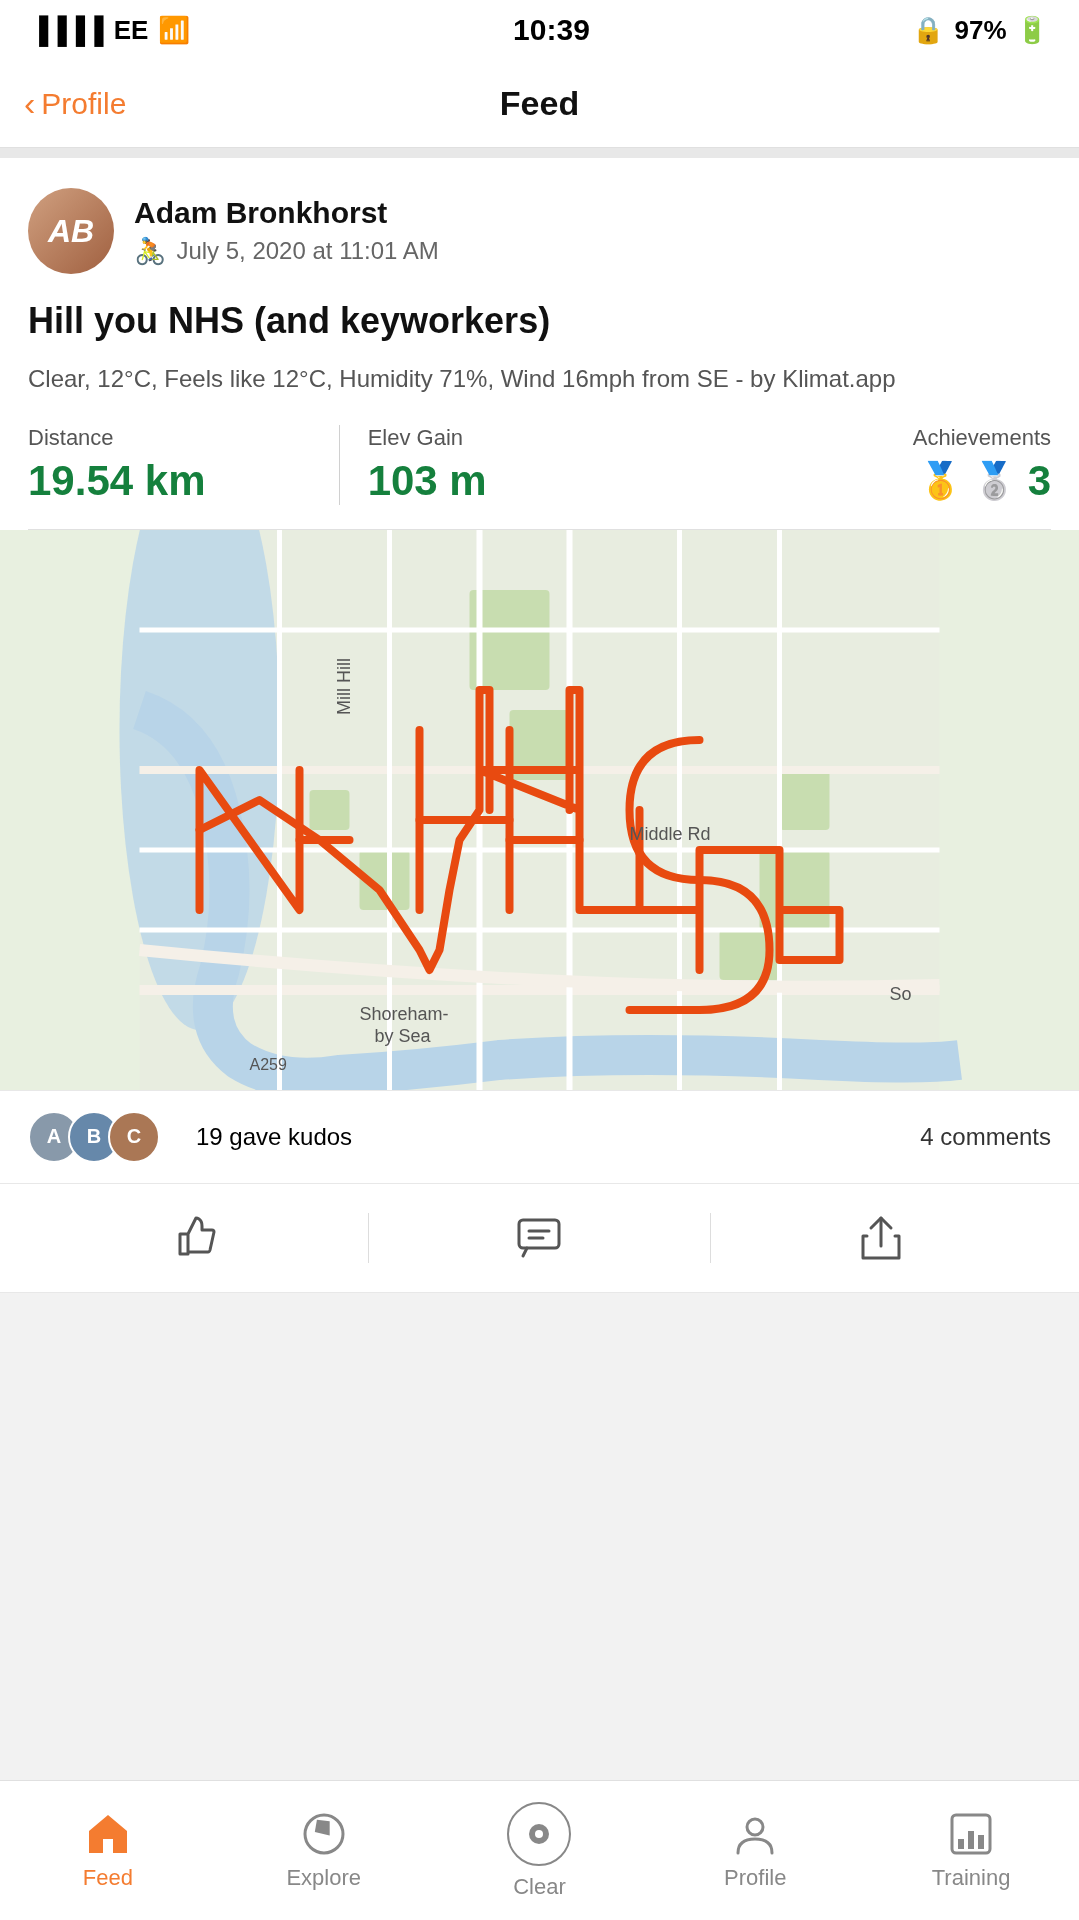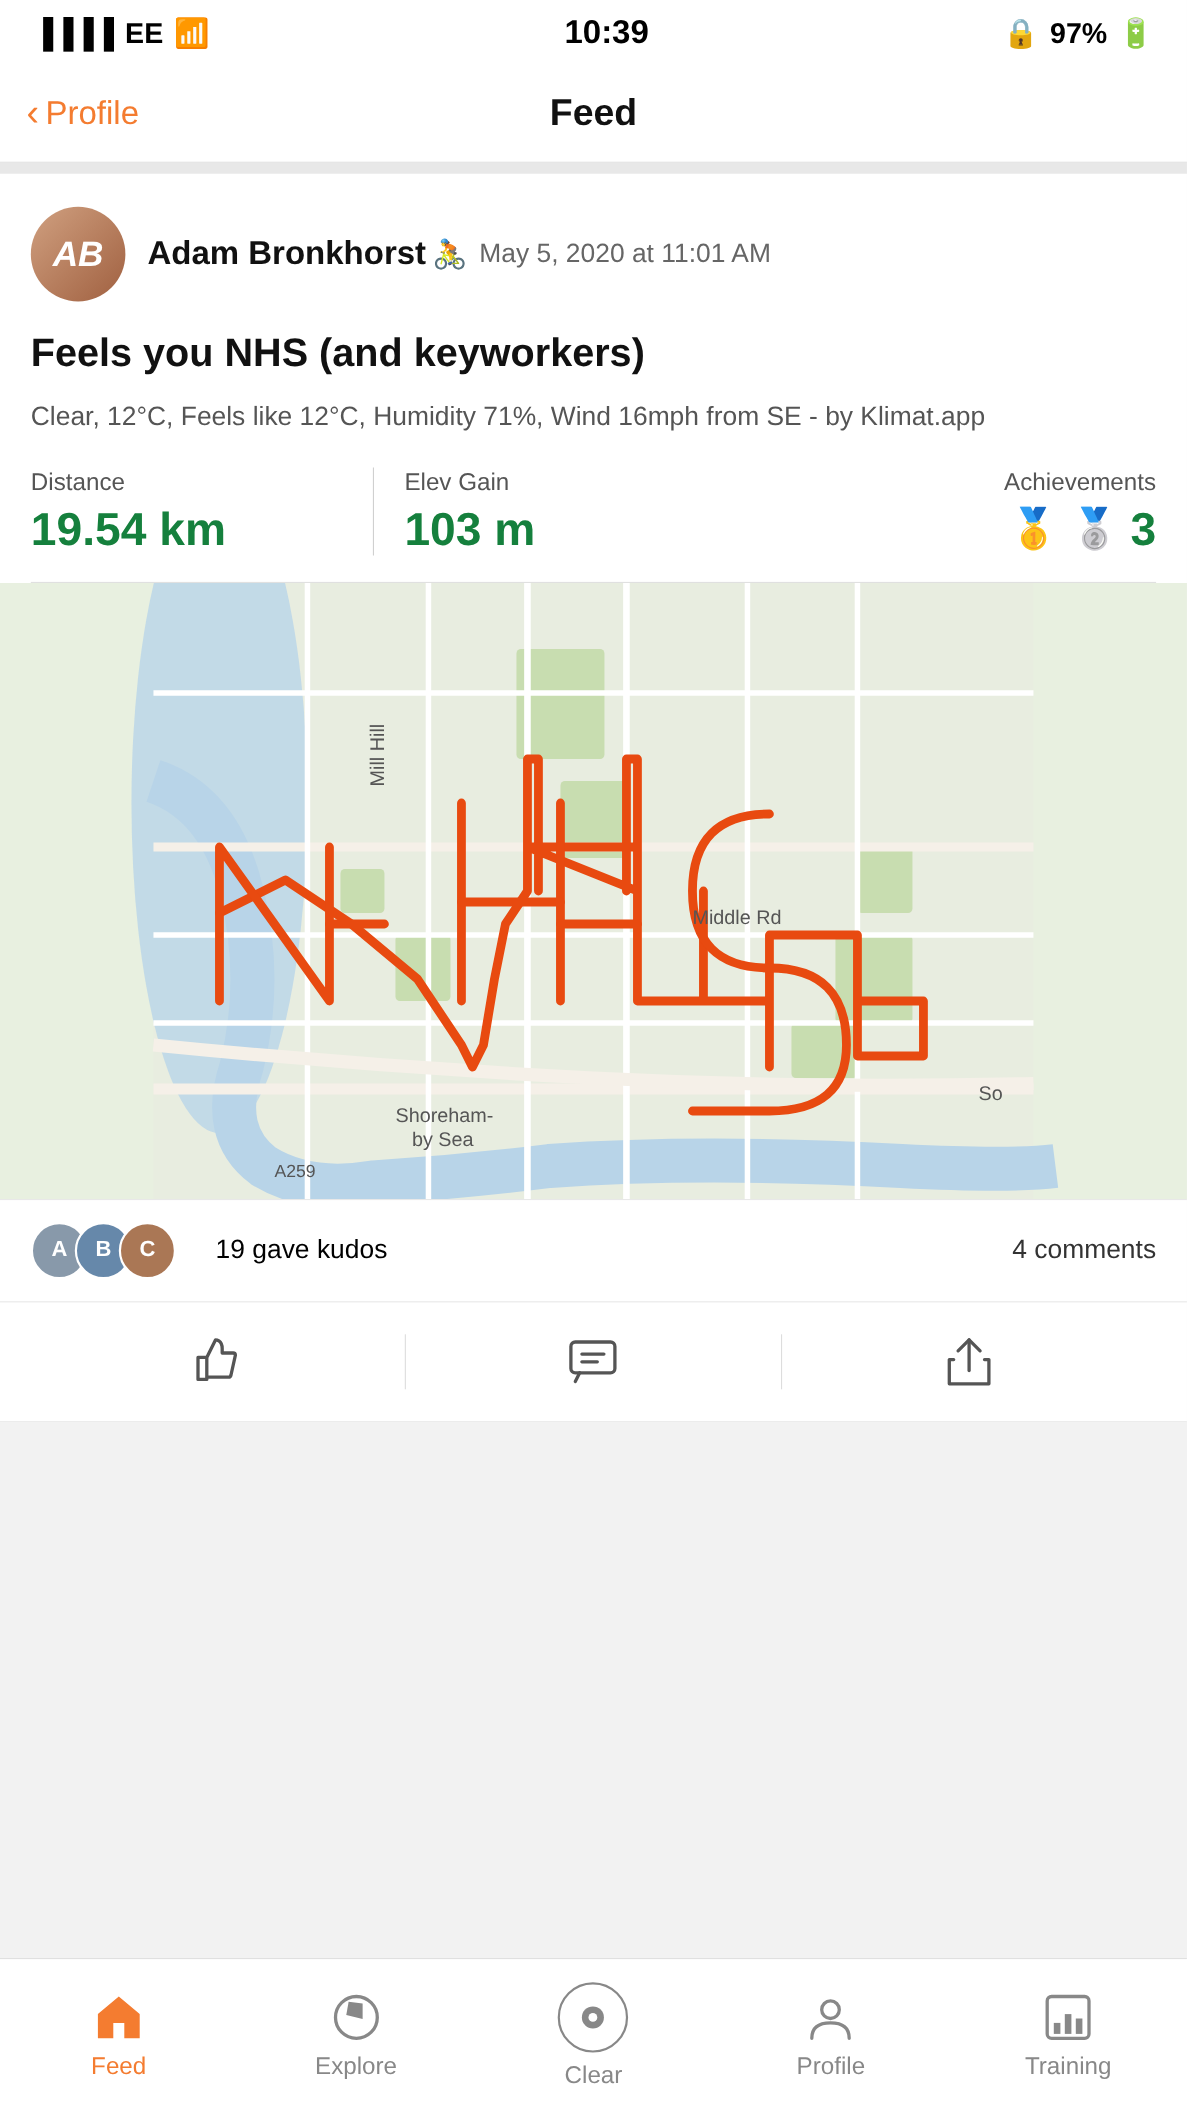--- a/index.html
+++ b/index.html
@@ -83,21 +83,21 @@
       border-radius: 50%;
       background: linear-gradient(135deg, #d0a080 0%, #a06040 100%);
       display: flex;
       align-items: center;
       justify-content: center;
       color: white;
       font-size: 32px;
       font-weight: bold;
       font-style: italic;
     }
-    .user-info { display: flex; gap: 6px; }
+    .user-info { display: flex; flex-direction: column; gap: 6px; }
     .user-name { font-size: 30px; font-weight: 700; color: #111; }
     .user-meta { display: flex; align-items: center; gap: 10px; color: #666; font-size: 24px; }
     .bike-icon { font-size: 26px; }
 
     
     .activity-title {
       font-size: 36px;
       font-weight: 700;
       color: #111;
       margin-bottom: 16px;
@@ -293,26 +293,26 @@
   <div class="divider-bar"></div>
 
   <div class="feed-card">
 
     <div class="user-row">
       <div class="avatar-placeholder">AB</div>
       <div class="user-info">
         <span class="user-name">Adam Bronkhorst</span>
         <div class="user-meta">
           <span class="bike-icon">🚴</span>
-          <span>May 5, 2020 at 11:01 AM</span>
+          <span>July 5, 2020 at 11:01 AM</span>
         </div>
       </div>
     </div>
 
-    <div class="activity-title">Feels you NHS (and keyworkers)</div>
+    <div class="activity-title">Hill you NHS (and keyworkers)</div>
 
     <div class="weather-text">Clear, 12°C, Feels like 12°C, Humidity 71%, Wind 16mph from SE - by Klimat.app</div>
 
     <div class="stats-row">
       <div class="stat-block">
         <span class="stat-label">Distance</span>
         <span class="stat-value">19.54 km</span>
       </div>
       <div class="stat-block middle">
         <span class="stat-label">Elev Gain</span>

